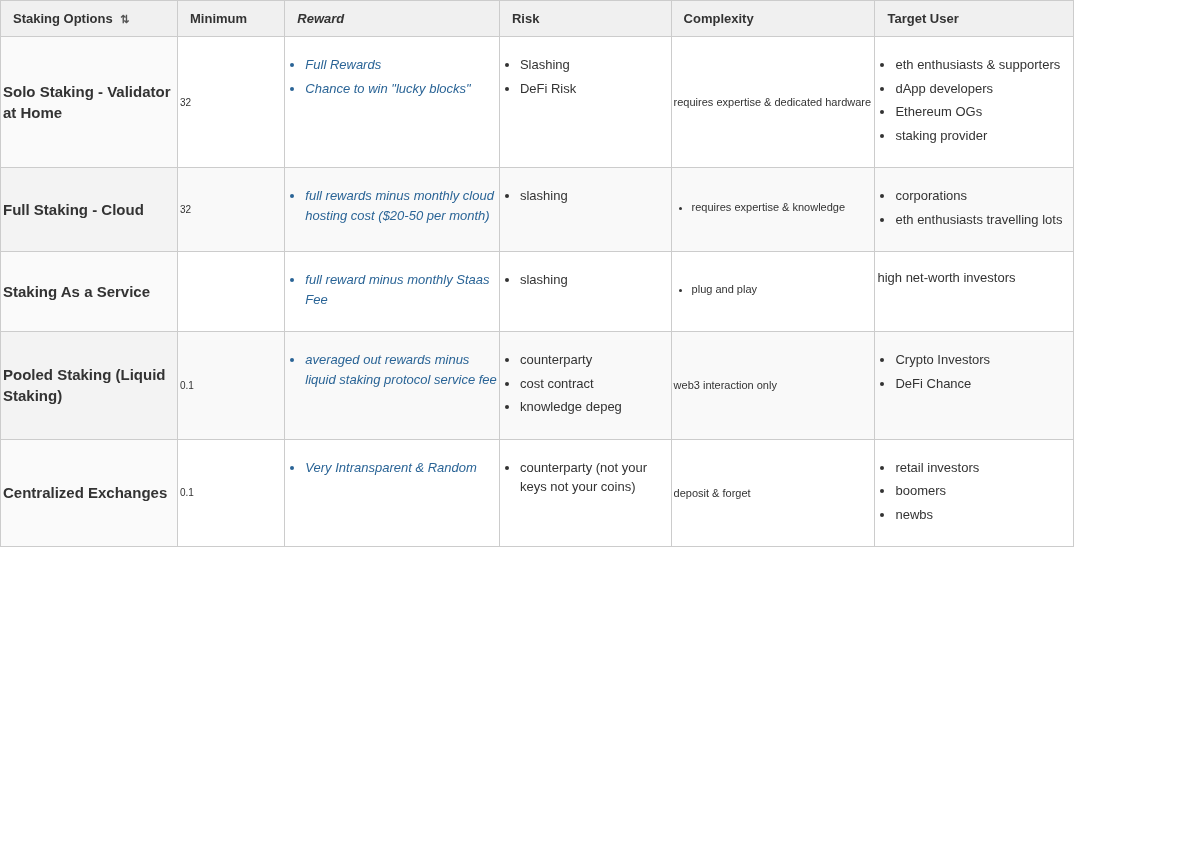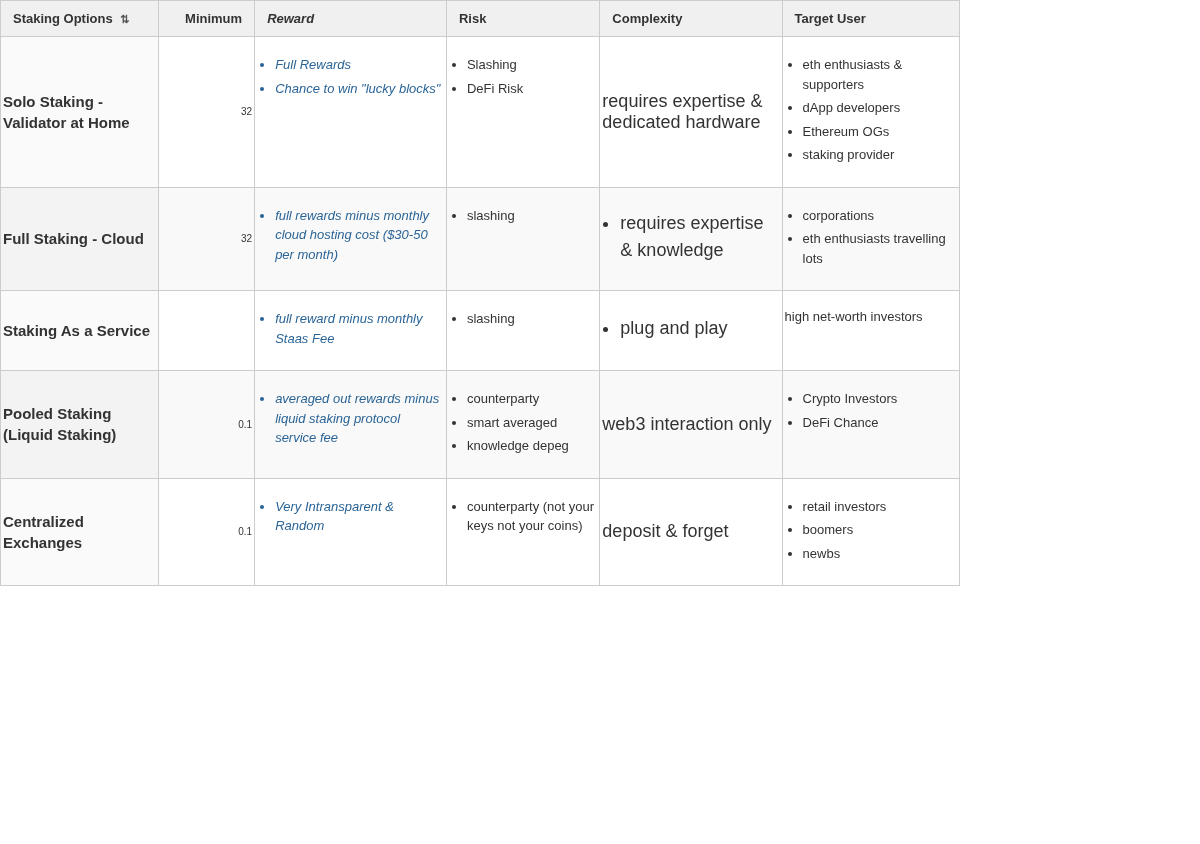--- a/index.html
+++ b/index.html
@@ -7,21 +7,21 @@
       margin: 0;
       padding: 0;
     }
     body {
       font-family: Arial, sans-serif;
       font-size: 13px;
       color: #333;
       background: #fff;
     }
     .table-container {
-      width: 960px;
+      width: 1074px;
       border-collapse: collapse;
     }
     table {
       width: 100%;
       border-collapse: collapse;
       table-layout: fixed;
     }
     th {
       background-color: #f0f0f0;
       text-align: left;
@@ -61,30 +61,30 @@
     }
     td ul li {
       margin-bottom: 4px;
       line-height: 1.5;
     }
     td.reward-cell li {
       color: #2a6496;
     }
     td.complexity-cell {
       vertical-align: middle;
-      font-size: 18px;
+      font-size: 11px;
     }
     tr:nth-child(even) td {
       background-color: #f9f9f9;
     }
     tr:nth-child(even) td.option-name {
       background-color: #f3f3f3;
     }
     .col-option { width: 16.5%; }
-    .col-minimum { width: 10%; text-align: right; }
+    .col-minimum { width: 10%; }
     .col-reward { width: 20%; font-style: italic; }
     .col-risk { width: 16%; }
     .col-complexity { width: 19%; }
     .col-target { width: 18.5%; }
   </style>
 </head>
 <body>
 
 <div class="table-container">
   <table>
@@ -135,21 +135,21 @@
               <li>Ethereum OGs</li>
               <li>staking provider</li>
             </ul>
           </td>
         </tr>
         <tr>
           <td class="option-name col-option">Full Staking - Cloud</td>
           <td class="minimum col-minimum">32</td>
           <td class="reward-cell col-reward">
             <ul>
-              <li>full rewards minus monthly cloud hosting cost ($30-50 per month)</li>
+              <li>full rewards minus monthly cloud hosting cost ($20-50 per month)</li>
             </ul>
           </td>
           <td class="col-risk">
             <ul>
               <li>slashing</li>
             </ul>
           </td>
           <td class="complexity-cell col-complexity">
             <ul>
               <li>requires expertise &amp; knowledge</li>
@@ -186,21 +186,21 @@
           <td class="option-name col-option">Pooled Staking (Liquid Staking)</td>
           <td class="minimum col-minimum">0.1</td>
           <td class="reward-cell col-reward">
             <ul>
               <li>averaged out rewards minus liquid staking protocol service fee</li>
             </ul>
           </td>
           <td class="col-risk">
             <ul>
               <li>counterparty</li>
-              <li>smart averaged</li>
+              <li>cost contract</li>
               <li>knowledge depeg</li>
             </ul>
           </td>
           <td class="complexity-cell col-complexity">web3 interaction only</td>
           <td class="col-target">
             <ul>
               <li>Crypto Investors</li>
               <li>DeFi Chance</li>
             </ul>
           </td>

